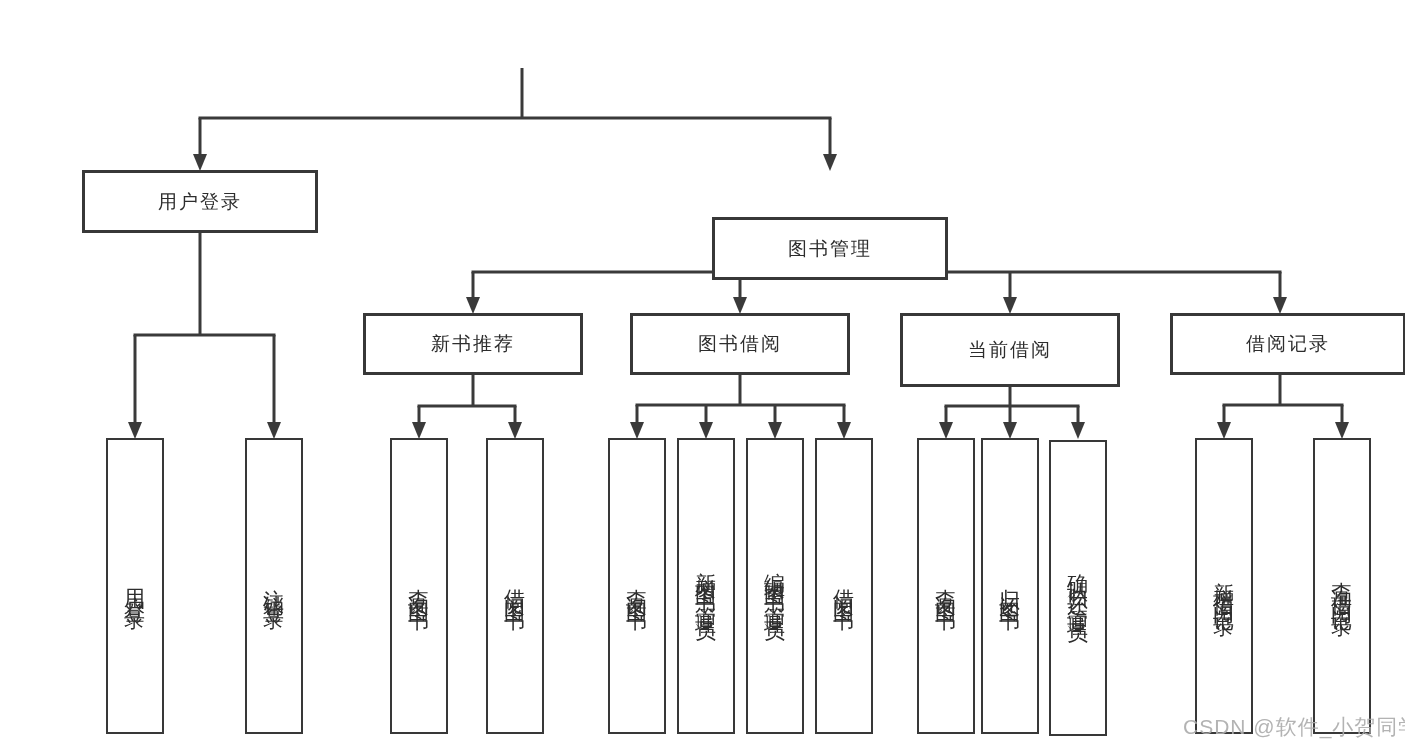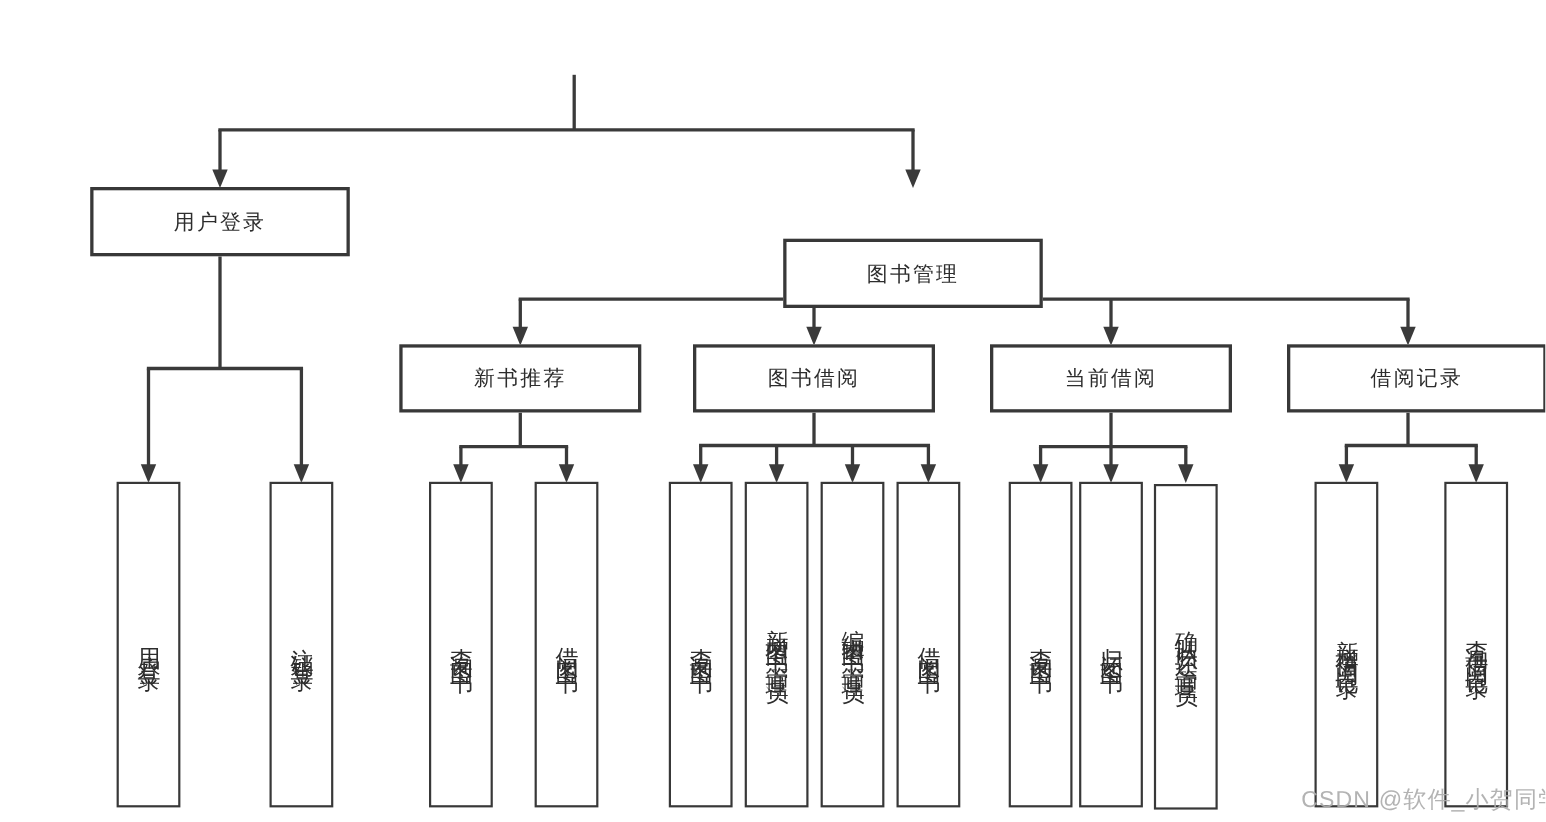--- a/index.html
+++ b/index.html
@@ -134,21 +134,21 @@
   <div class="node h-node" style="left:712px;top:170px;width:236px;height:63px;margin-top:47px;">
     <span>图书管理</span>
   </div>
 
   <div class="node h-node" style="left:630px;top:313px;width:220px;height:62px;">
     <span>图书借阅</span>
   </div>
   <div class="node h-node" style="left:363px;top:313px;width:220px;height:62px;">
     <span>新书推荐</span>
   </div>
-  <div class="node h-node" style="left:900px;top:313px;width:220px;height:62px;">
+  <div class="node h-node" style="left:900px;top:313px;width:220px;height:74px;">
     <span>当前借阅</span>
   </div>
   <div class="node h-node" style="left:1170px;top:313px;width:236px;height:62px;">
     <span>借阅记录</span>
   </div>
 
   <div class="node v-node" style="left:106px;">
     <span class="vlabel">用户登录</span>
   </div>
   <div class="node v-node" style="left:245px;">

